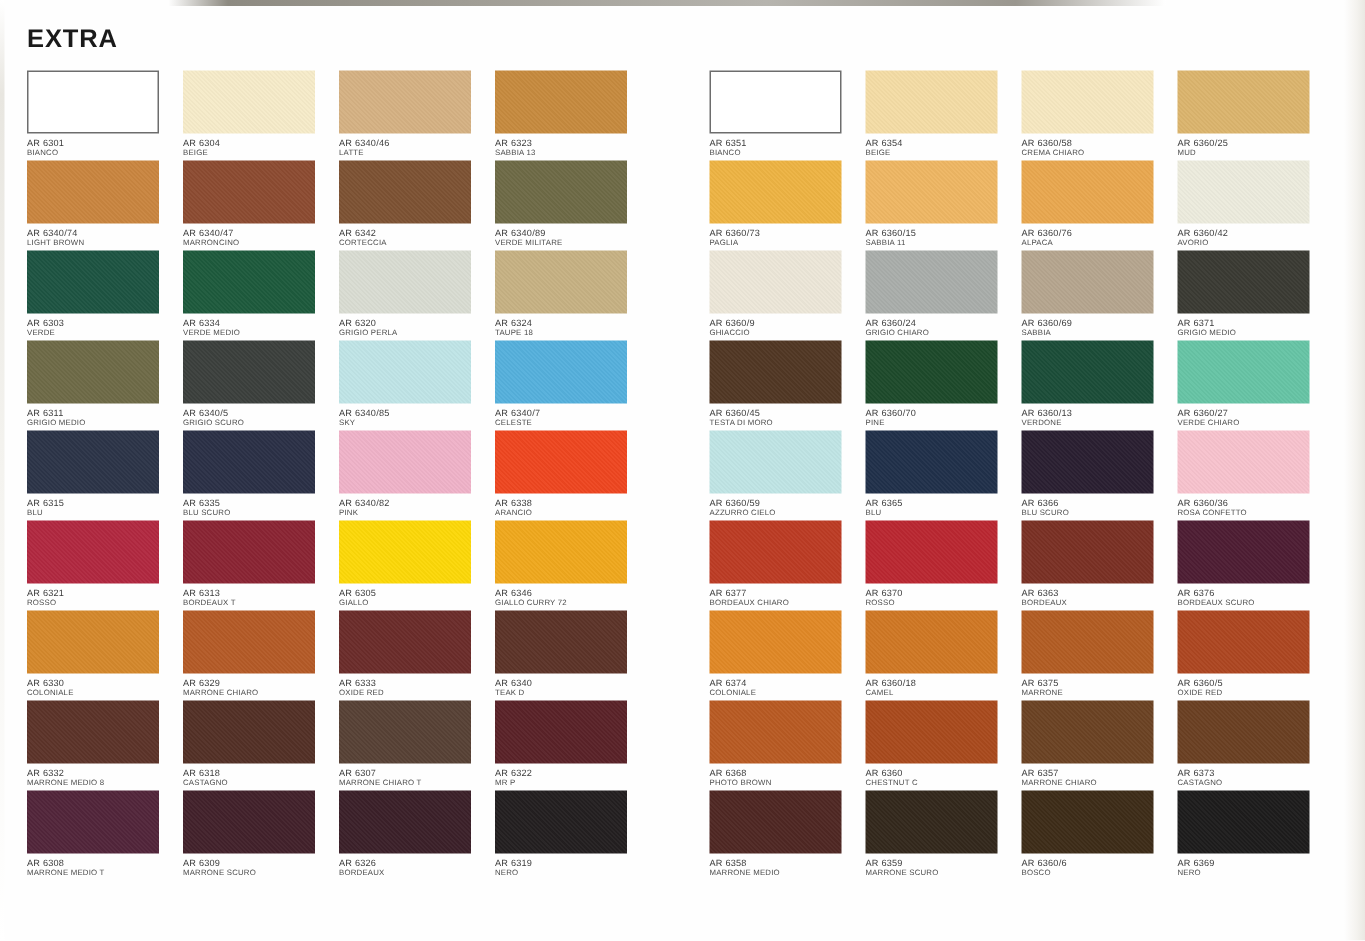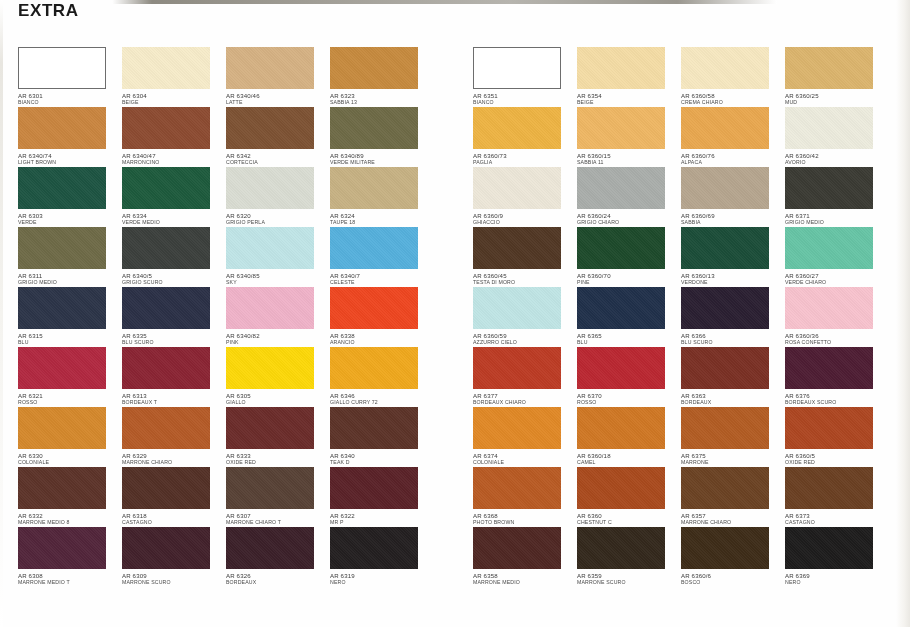--- a/index.html
+++ b/index.html
@@ -51,21 +51,21 @@
     position: absolute;
     top: 0;
     width: 455px;
     height: 627px;
   }
   #section-extra { left: 0px; }
   #section-dense { left: 455px; }
 
   .section-title {
     position: absolute;
-    top: 1px;
+    top: 16px;
     font-size: 17px;
     font-weight: bold;
     letter-spacing: 0.6px;
     color: #1a1a1a;
     font-family: "Liberation Sans", sans-serif;
   }
   #section-extra .section-title { left: 18px; }
 
   .grid {
     position: absolute;

